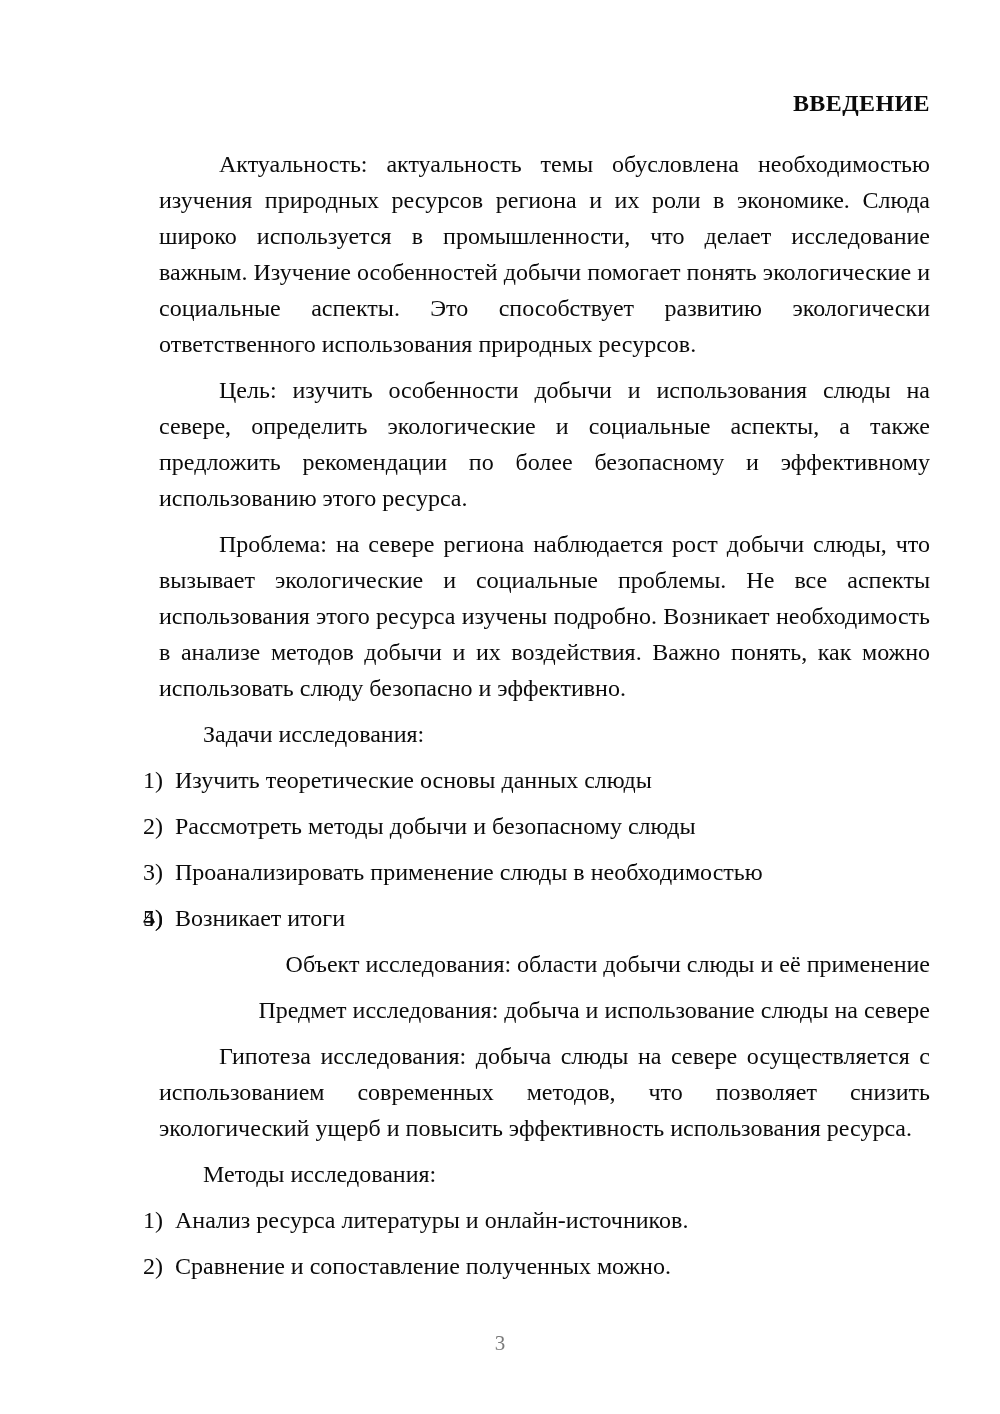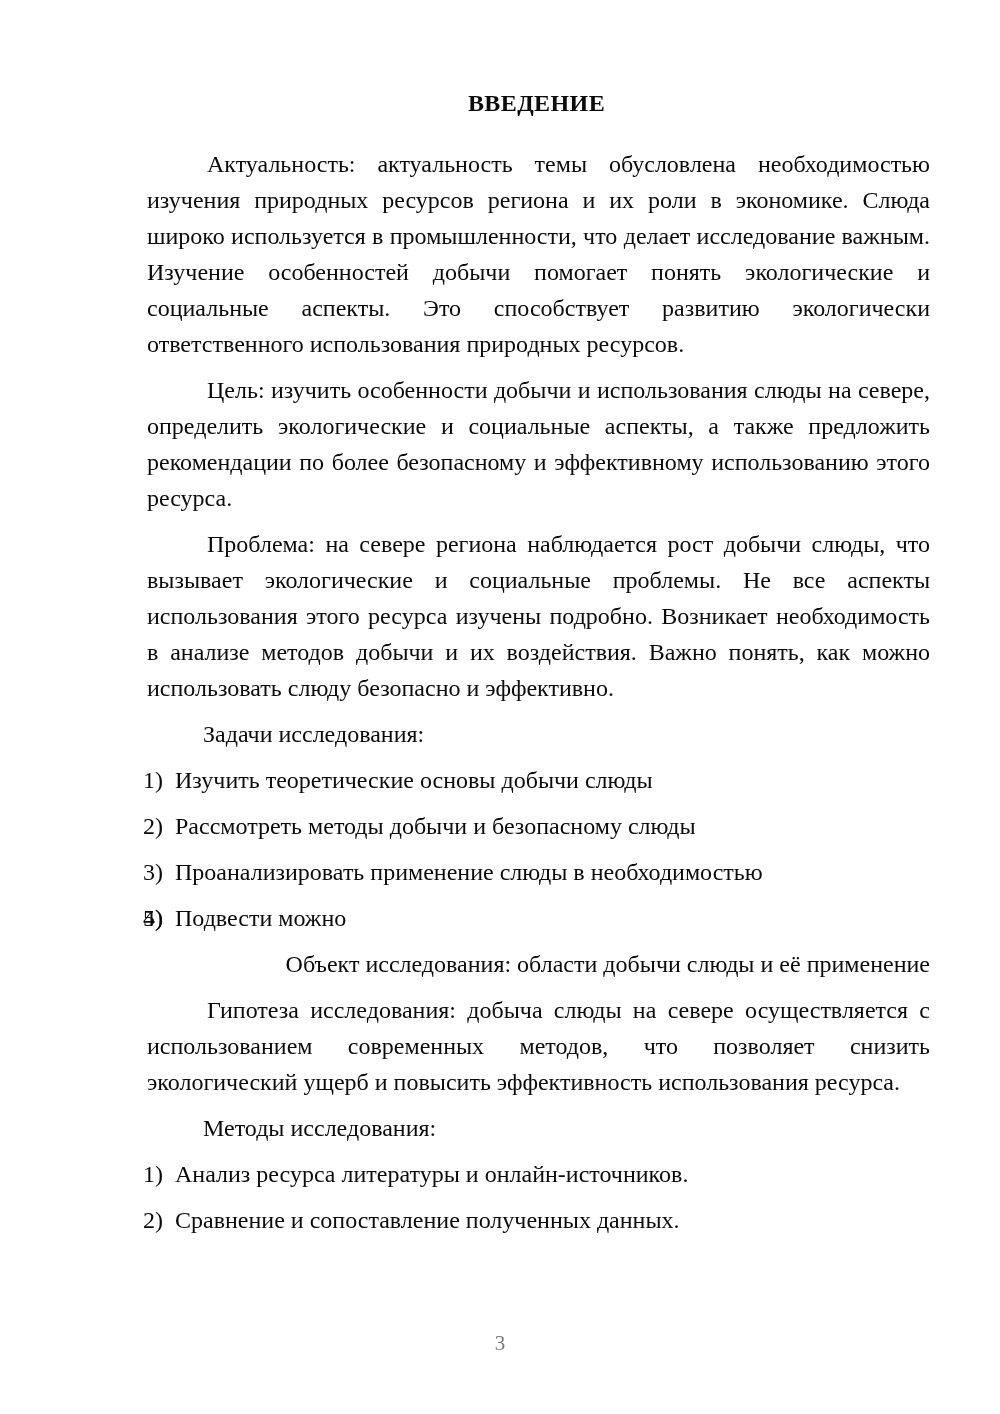--- a/index.html
+++ b/index.html
@@ -27,31 +27,31 @@
   }
   .content {
     position: absolute;
     left: 143px;
     top: 86px;
     width: 787px;
   }
   .doc-title {
     font-size: 24px;
     font-weight: bold;
-    text-align: center;
+    text-align: right;
     letter-spacing: 0.4px;
     line-height: 34px;
     margin: 0 0 26px 0;
   }
   p.para {
     font-size: 24px;
     line-height: 36px;
     text-align: justify;
     text-justify: inter-word;
-    margin: 0 0 10px 4px;
+    margin: 0 0 10px 16px;
     text-indent: 60px;
     hyphens: none;
   }
   p.single {
     font-size: 24px;
     line-height: 36px;
     text-align: right;
     margin: 0 0 10px 0;
     text-indent: 60px;
   }
@@ -104,53 +104,54 @@
 
     <p class="para">Цель: изучить особенности добычи и использования слюды на севере, определить экологические и социальные аспекты, а также предложить рекомендации по более безопасному и эффективному использованию этого ресурса.</p>
 
     <p class="para">Проблема: на севере региона наблюдается рост добычи слюды, что вызывает экологические и социальные проблемы. Не все аспекты использования этого ресурса изучены подробно. Возникает необходимость в анализе методов добычи и их воздействия. Важно понять, как можно использовать слюду безопасно и эффективно.</p>
 
     <p class="heading-line">Задачи исследования:</p>
 
     <ol class="num-list">
       <li>
         <span class="marker">1)</span>
-        <span>Изучить теоретические основы добычи слюды</span>
+        <span>Изучить теоретические основы данных слюды</span>
       </li>
       <li>
         <span class="marker">2)</span>
         <span>Рассмотреть методы добычи и безопасному слюды</span>
       </li>
       <li>
         <span class="marker">3)</span>
         <span>Проанализировать применение слюды в необходимостью</span>
       </li>
       <li>
         <span class="marker">4)</span>
       </li>
       <li>
         <span class="marker">5)</span>
-        <span>Подвести можно</span>
+        <span>Возникает итоги</span>
       </li>
     </ol>
 
     <p class="single">Объект исследования: области добычи слюды и её применение</p>
 
+    <p class="single">Предмет исследования: добыча и использование слюды на севере</p>
 
     <p class="para">Гипотеза исследования: добыча слюды на севере осуществляется с использованием современных методов, что позволяет снизить экологический ущерб и повысить эффективность использования ресурса.</p>
 
     <p class="heading-line">Методы исследования:</p>
 
     <ol class="num-list">
       <li>
         <span class="marker">1)</span>
         <span>Анализ ресурса литературы и онлайн-источников.</span>
       </li>
       <li>
         <span class="marker">2)</span>
-        <span>Сравнение и сопоставление полученных данных.</span>
+        <span>Сравнение и сопоставление полученных можно.</span>
       </li>
     </ol>
 
   </div>
 
   <div class="page-number">3</div>
 </div>
 
 </body></html>

